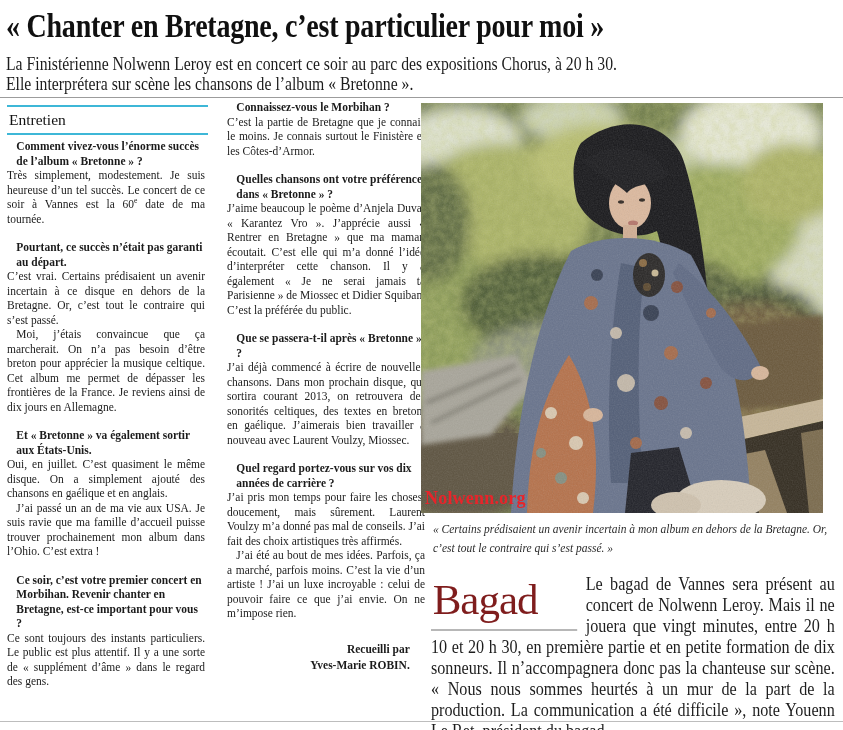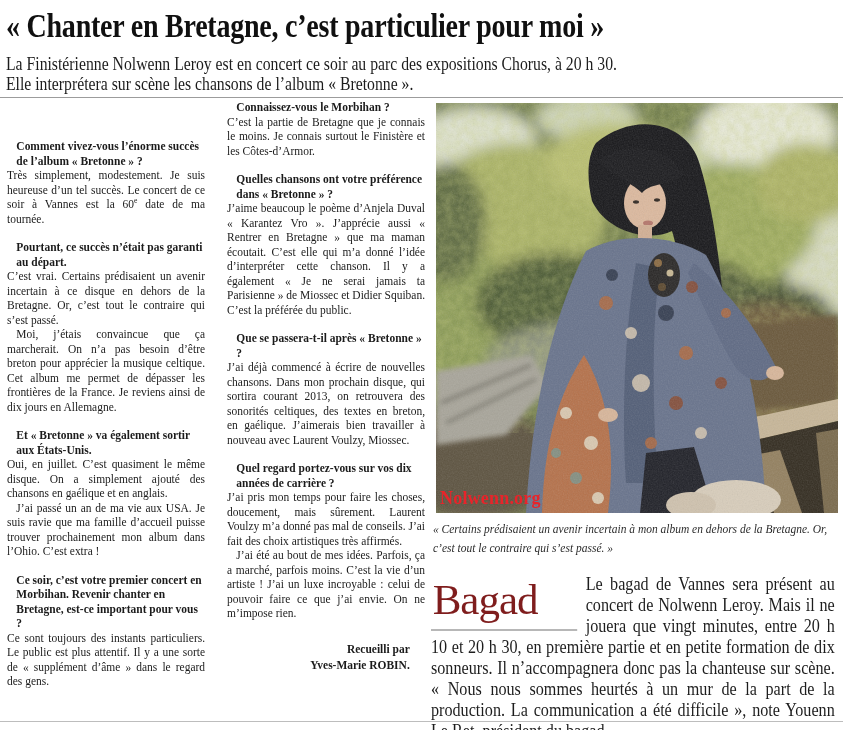--- a/index.html
+++ b/index.html
@@ -23,21 +23,21 @@
        font-size:13.5px;line-height:14.5px;}
   .col1{left:7px;top:139px;}
   .col2{left:227px;top:100px;}
   .q{font-weight:bold;padding-left:11px;margin:14px 0 0 0;}
   .qa:first-child .q{margin-top:0;}
   .a p{margin:0;text-align:justify;}
   .a p + p{text-indent:11px;}
   sup{font-size:9px;line-height:0;}
   .byline{margin-top:20px;text-align:right;padding-right:18px;font-weight:bold;line-height:16px;}
 
-  .photo{position:absolute;left:436px;top:103px;width:402px;height:410px;overflow:hidden;background:#fef9c3;}
+  .photo{position:absolute;left:421px;top:103px;width:402px;height:410px;overflow:hidden;background:#fef9c3;}
   .watermark{position:absolute;left:4px;bottom:4px;font-size:18px;font-weight:bold;color:#e8242a;
              letter-spacing:0.2px;}
   .caption{position:absolute;left:433px;top:519px;width:474px;transform:scaleX(0.85);transform-origin:left top;
            font-size:13.5px;line-height:19px;font-style:italic;color:#2b2b2b;}
 
   .bagad{position:absolute;left:431px;top:573px;width:475px;transform:scaleX(0.85);transform-origin:left top;}
   .bagad-titlebox{float:left;width:170px;padding:2px 0 6px 2px;margin:2px 10px 2px 0;
                   border-bottom:2px solid #b7b7b7;}
   .bagad-title{display:inline-block;transform:scaleX(1.176);transform-origin:left top;
                font-size:43px;line-height:46px;color:#7f1d1d;letter-spacing:-1px;}
@@ -50,20 +50,21 @@
 
   <div class="headline">« Chanter en Bretagne, c’est particulier pour moi »</div>
 
   <div class="standfirst">
     <div>La Finistérienne Nolwenn Leroy est en concert ce soir au parc des expositions Chorus, à 20 h 30.</div>
     <div>Elle interprétera sur scène les chansons de l’album « Bretonne ».</div>
   </div>
 
   <div class="rule-top"></div>
 
+  <div class="kicker-box">Entretien</div>
 
   <div class="col col1">
     <div class="qa">
       <div class="q">Comment vivez-vous l’énorme succès de l’album « Bretonne » ?</div>
       <div class="a">
         <p><span>Très simplement, modestement. Je suis heureuse d’un tel succès. Le concert de ce soir à Vannes est la 60</span><sup>e</sup><span> date de ma tournée.</span></p>
       </div>
     </div>
     <div class="qa">
       <div class="q">Pourtant, ce succès n’était pas garanti au départ.</div>

